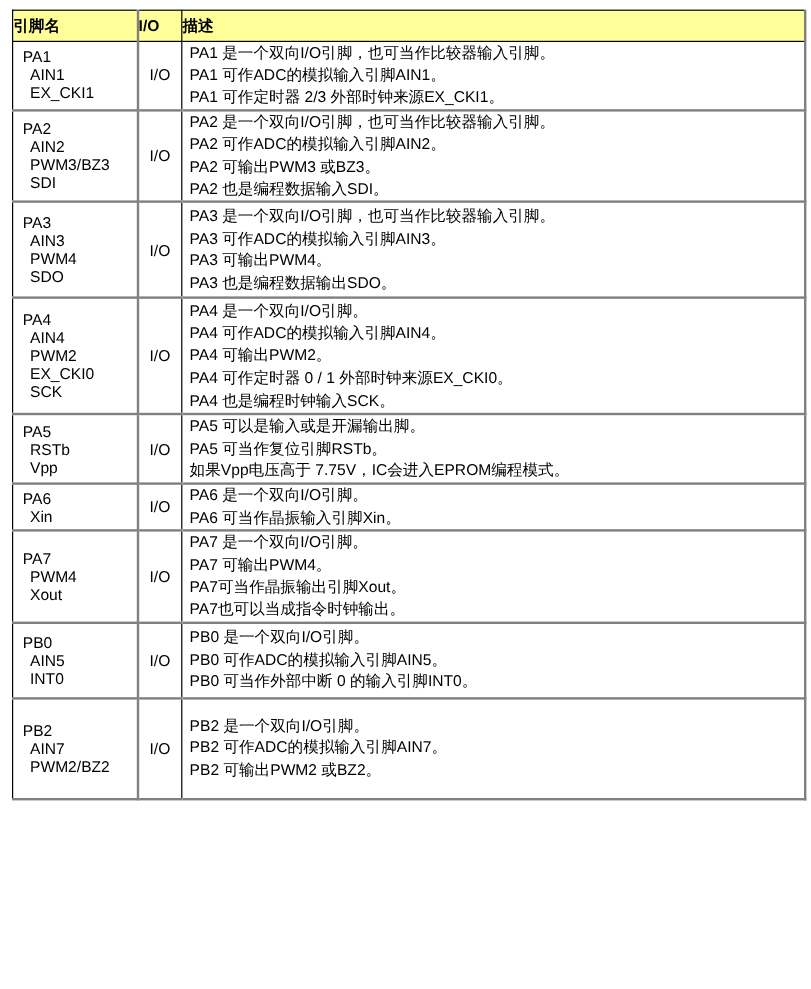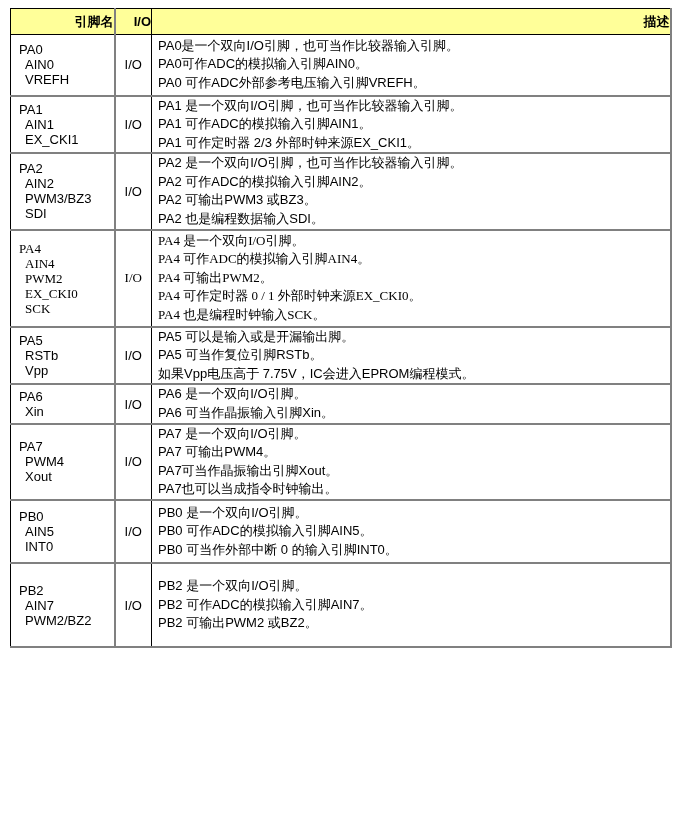--- a/index.html
+++ b/index.html
@@ -26,21 +26,21 @@
   }
   table.pins col.c-name { width: 104px; }
   table.pins col.c-io { width: 37px; }
   table.pins col.c-desc { width: 519px; }
   table.pins th {
     background: #FFFF99;
     font-weight: bold;
     font-size: 13px;
     height: 25px;
     padding: 0;
-    text-align: right;
+    text-align: left;
     border-top: 1.5px solid #000;
     border-bottom: 1.5px solid #000;
   }
   table.pins th.h-name { border-left: 1.5px solid #000; border-right: 2px solid #808080; }
   table.pins th.h-io { border-right: 1.5px solid #000; }
   table.pins th.h-desc { border-right: 2px solid #808080; }
   table.pins td {
     vertical-align: middle;
     padding: 0;
     border-bottom: 2px solid #808080;
@@ -74,33 +74,20 @@
     <col class="c-desc">
   </colgroup>
   <thead>
     <tr>
       <th class="h-name">引脚名</th>
       <th class="h-io">I/O</th>
       <th class="h-desc">描述</th>
     </tr>
   </thead>
   <tbody id="pin-rows">
-      <tr style="height: 61px;">
-        <td class="name">
-          <span class="pin-main">PA0</span>
-          <span class="pin-alt">AIN0</span>
-          <span class="pin-alt">VREFH</span>
-        </td>
-        <td class="io">I/O</td>
-        <td class="desc">
-          <span class="desc-line">PA0是一个双向I/O引脚，也可当作比较器输入引脚。</span>
-          <span class="desc-line">PA0可作ADC的模拟输入引脚AIN0。</span>
-          <span class="desc-line">PA0 可作ADC外部参考电压输入引脚VREFH。</span>
-        </td>
-      </tr>
       <tr style="height: 56px;">
         <td class="name">
           <span class="pin-main">PA1</span>
           <span class="pin-alt">AIN1</span>
           <span class="pin-alt">EX_CKI1</span>
         </td>
         <td class="io">I/O</td>
         <td class="desc">
           <span class="desc-line">PA1 是一个双向I/O引脚，也可当作比较器输入引脚。</span>
           <span class="desc-line">PA1 可作ADC的模拟输入引脚AIN1。</span>
@@ -115,21 +102,36 @@
           <span class="pin-alt">SDI</span>
         </td>
         <td class="io">I/O</td>
         <td class="desc">
           <span class="desc-line">PA2 是一个双向I/O引脚，也可当作比较器输入引脚。</span>
           <span class="desc-line">PA2 可作ADC的模拟输入引脚AIN2。</span>
           <span class="desc-line">PA2 可输出PWM3 或BZ3。</span>
           <span class="desc-line">PA2 也是编程数据输入SDI。</span>
         </td>
       </tr>
-      <tr style="height: 97px; font-family: Liberation Serif, serif;">
+      <tr style="height: 80px;">
+        <td class="name">
+          <span class="pin-main">PA3</span>
+          <span class="pin-alt">AIN3</span>
+          <span class="pin-alt">PWM4</span>
+          <span class="pin-alt">SDO</span>
+        </td>
+        <td class="io">I/O</td>
+        <td class="desc">
+          <span class="desc-line">PA3 是一个双向I/O引脚，也可当作比较器输入引脚。</span>
+          <span class="desc-line">PA3 可作ADC的模拟输入引脚AIN3。</span>
+          <span class="desc-line">PA3 可输出PWM4。</span>
+          <span class="desc-line">PA3 也是编程数据输出SDO。</span>
+        </td>
+      </tr>
+      <tr style="height: 97px;">
         <td class="name">
           <span class="pin-main">PA4</span>
           <span class="pin-alt">AIN4</span>
           <span class="pin-alt">PWM2</span>
           <span class="pin-alt">EX_CKI0</span>
           <span class="pin-alt">SCK</span>
         </td>
         <td class="io">I/O</td>
         <td class="desc">
           <span class="desc-line">PA4 是一个双向I/O引脚。</span>

